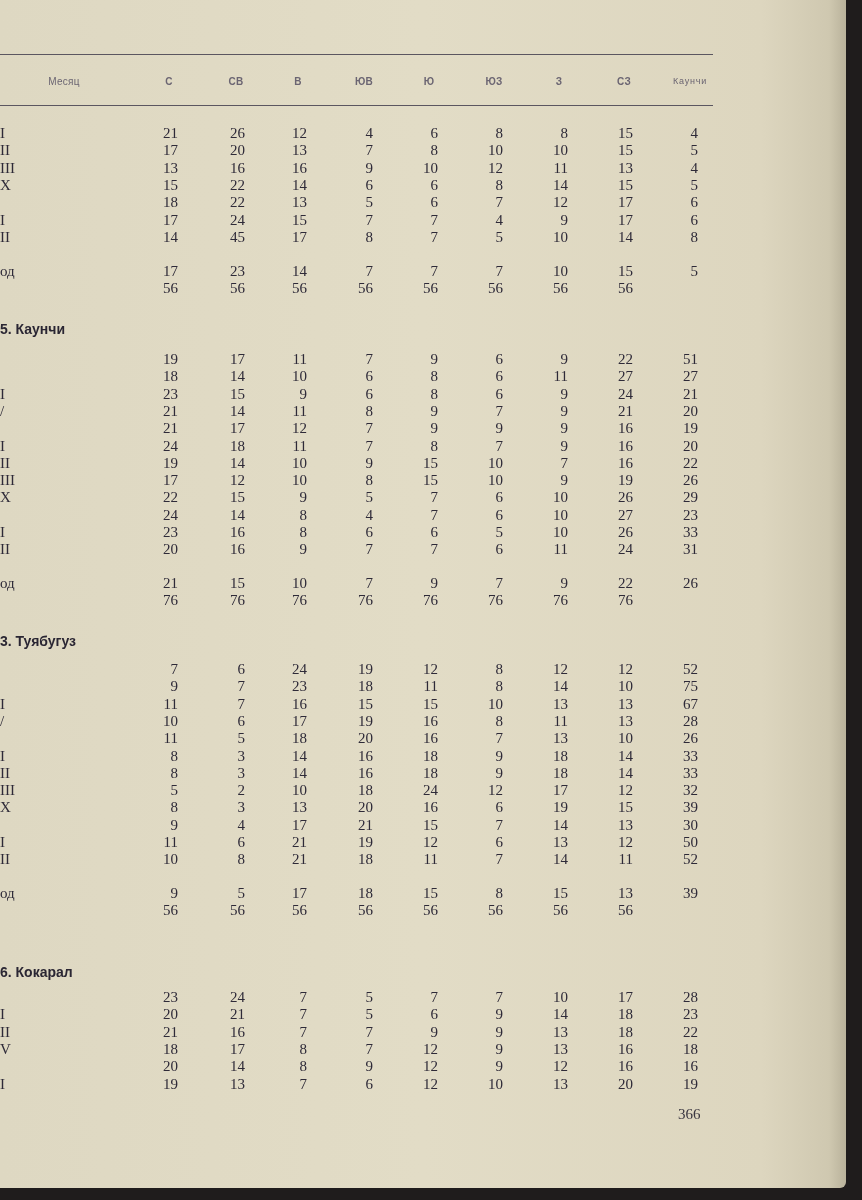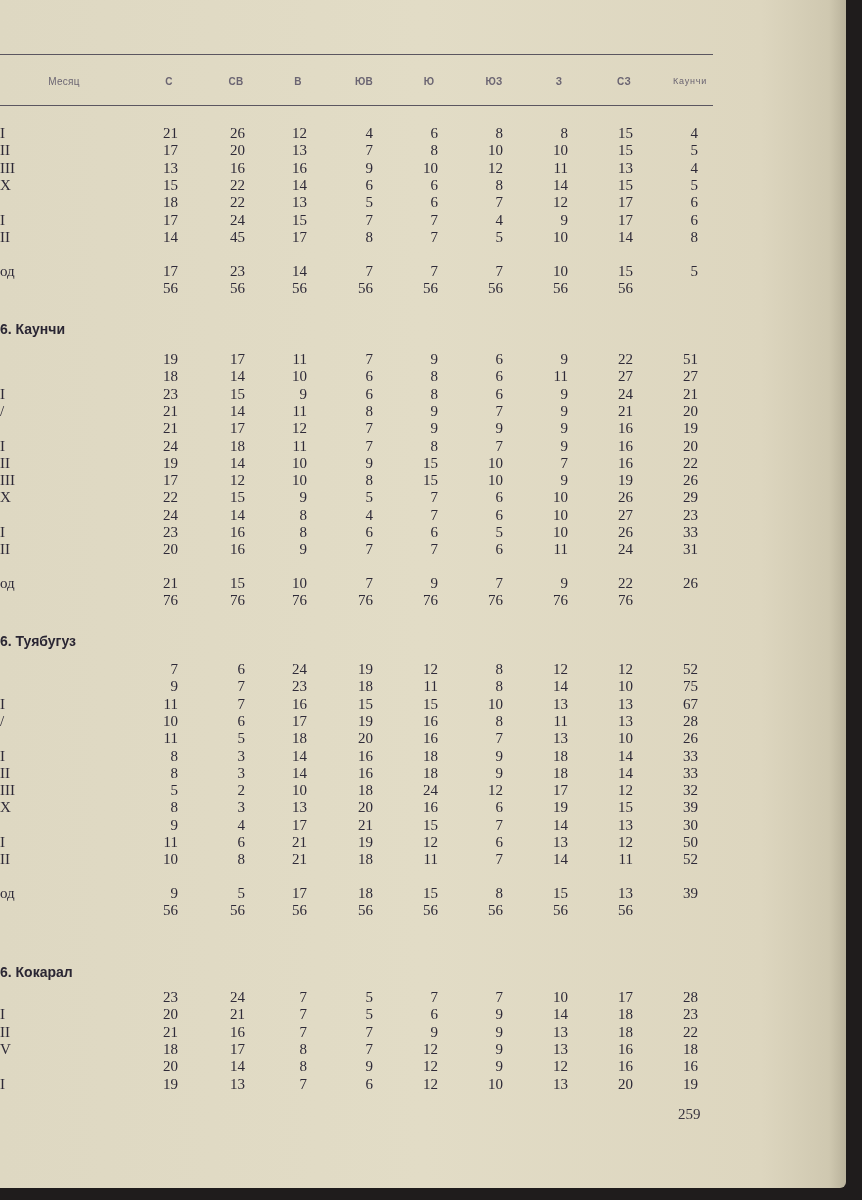--- a/index.html
+++ b/index.html
@@ -158,21 +158,21 @@
         <span class="cell" style="left: 148px;">56</span>
         <span class="cell" style="left: 215px;">56</span>
         <span class="cell" style="left: 277px;">56</span>
         <span class="cell" style="left: 343px;">56</span>
         <span class="cell" style="left: 408px;">56</span>
         <span class="cell" style="left: 473px;">56</span>
         <span class="cell" style="left: 538px;">56</span>
         <span class="cell" style="left: 603px;">56</span>
         <span class="cell" style="left: 668px;"></span>
       </div>
-      <div class="section-title" style="top: 321px;">6. Каунчи</div>
+      <div class="section-title" style="top: 321px;">5. Каунчи</div>
       <div class="row" style="top: 351px;">
         <span class="label"></span>
         <span class="cell" style="left: 148px;">19</span>
         <span class="cell" style="left: 215px;">17</span>
         <span class="cell" style="left: 277px;">11</span>
         <span class="cell" style="left: 343px;">7</span>
         <span class="cell" style="left: 408px;">9</span>
         <span class="cell" style="left: 473px;">6</span>
         <span class="cell" style="left: 538px;">9</span>
         <span class="cell" style="left: 603px;">22</span>
@@ -327,21 +327,21 @@
         <span class="cell" style="left: 148px;">76</span>
         <span class="cell" style="left: 215px;">76</span>
         <span class="cell" style="left: 277px;">76</span>
         <span class="cell" style="left: 343px;">76</span>
         <span class="cell" style="left: 408px;">76</span>
         <span class="cell" style="left: 473px;">76</span>
         <span class="cell" style="left: 538px;">76</span>
         <span class="cell" style="left: 603px;">76</span>
         <span class="cell" style="left: 668px;"></span>
       </div>
-      <div class="section-title" style="top: 633px;">6. Туябугуз</div>
+      <div class="section-title" style="top: 633px;">3. Туябугуз</div>
       <div class="row" style="top: 661px;">
         <span class="label"></span>
         <span class="cell" style="left: 148px;">7</span>
         <span class="cell" style="left: 215px;">6</span>
         <span class="cell" style="left: 277px;">24</span>
         <span class="cell" style="left: 343px;">19</span>
         <span class="cell" style="left: 408px;">12</span>
         <span class="cell" style="left: 473px;">8</span>
         <span class="cell" style="left: 538px;">12</span>
         <span class="cell" style="left: 603px;">12</span>
@@ -571,14 +571,14 @@
         <span class="cell" style="left: 277px;">7</span>
         <span class="cell" style="left: 343px;">6</span>
         <span class="cell" style="left: 408px;">12</span>
         <span class="cell" style="left: 473px;">10</span>
         <span class="cell" style="left: 538px;">13</span>
         <span class="cell" style="left: 603px;">20</span>
         <span class="cell" style="left: 668px;">19</span>
       </div>
     </div>
 
-  <span class="page-num">259</span>
+  <span class="page-num">366</span>
 </div>
 
 </body></html>

